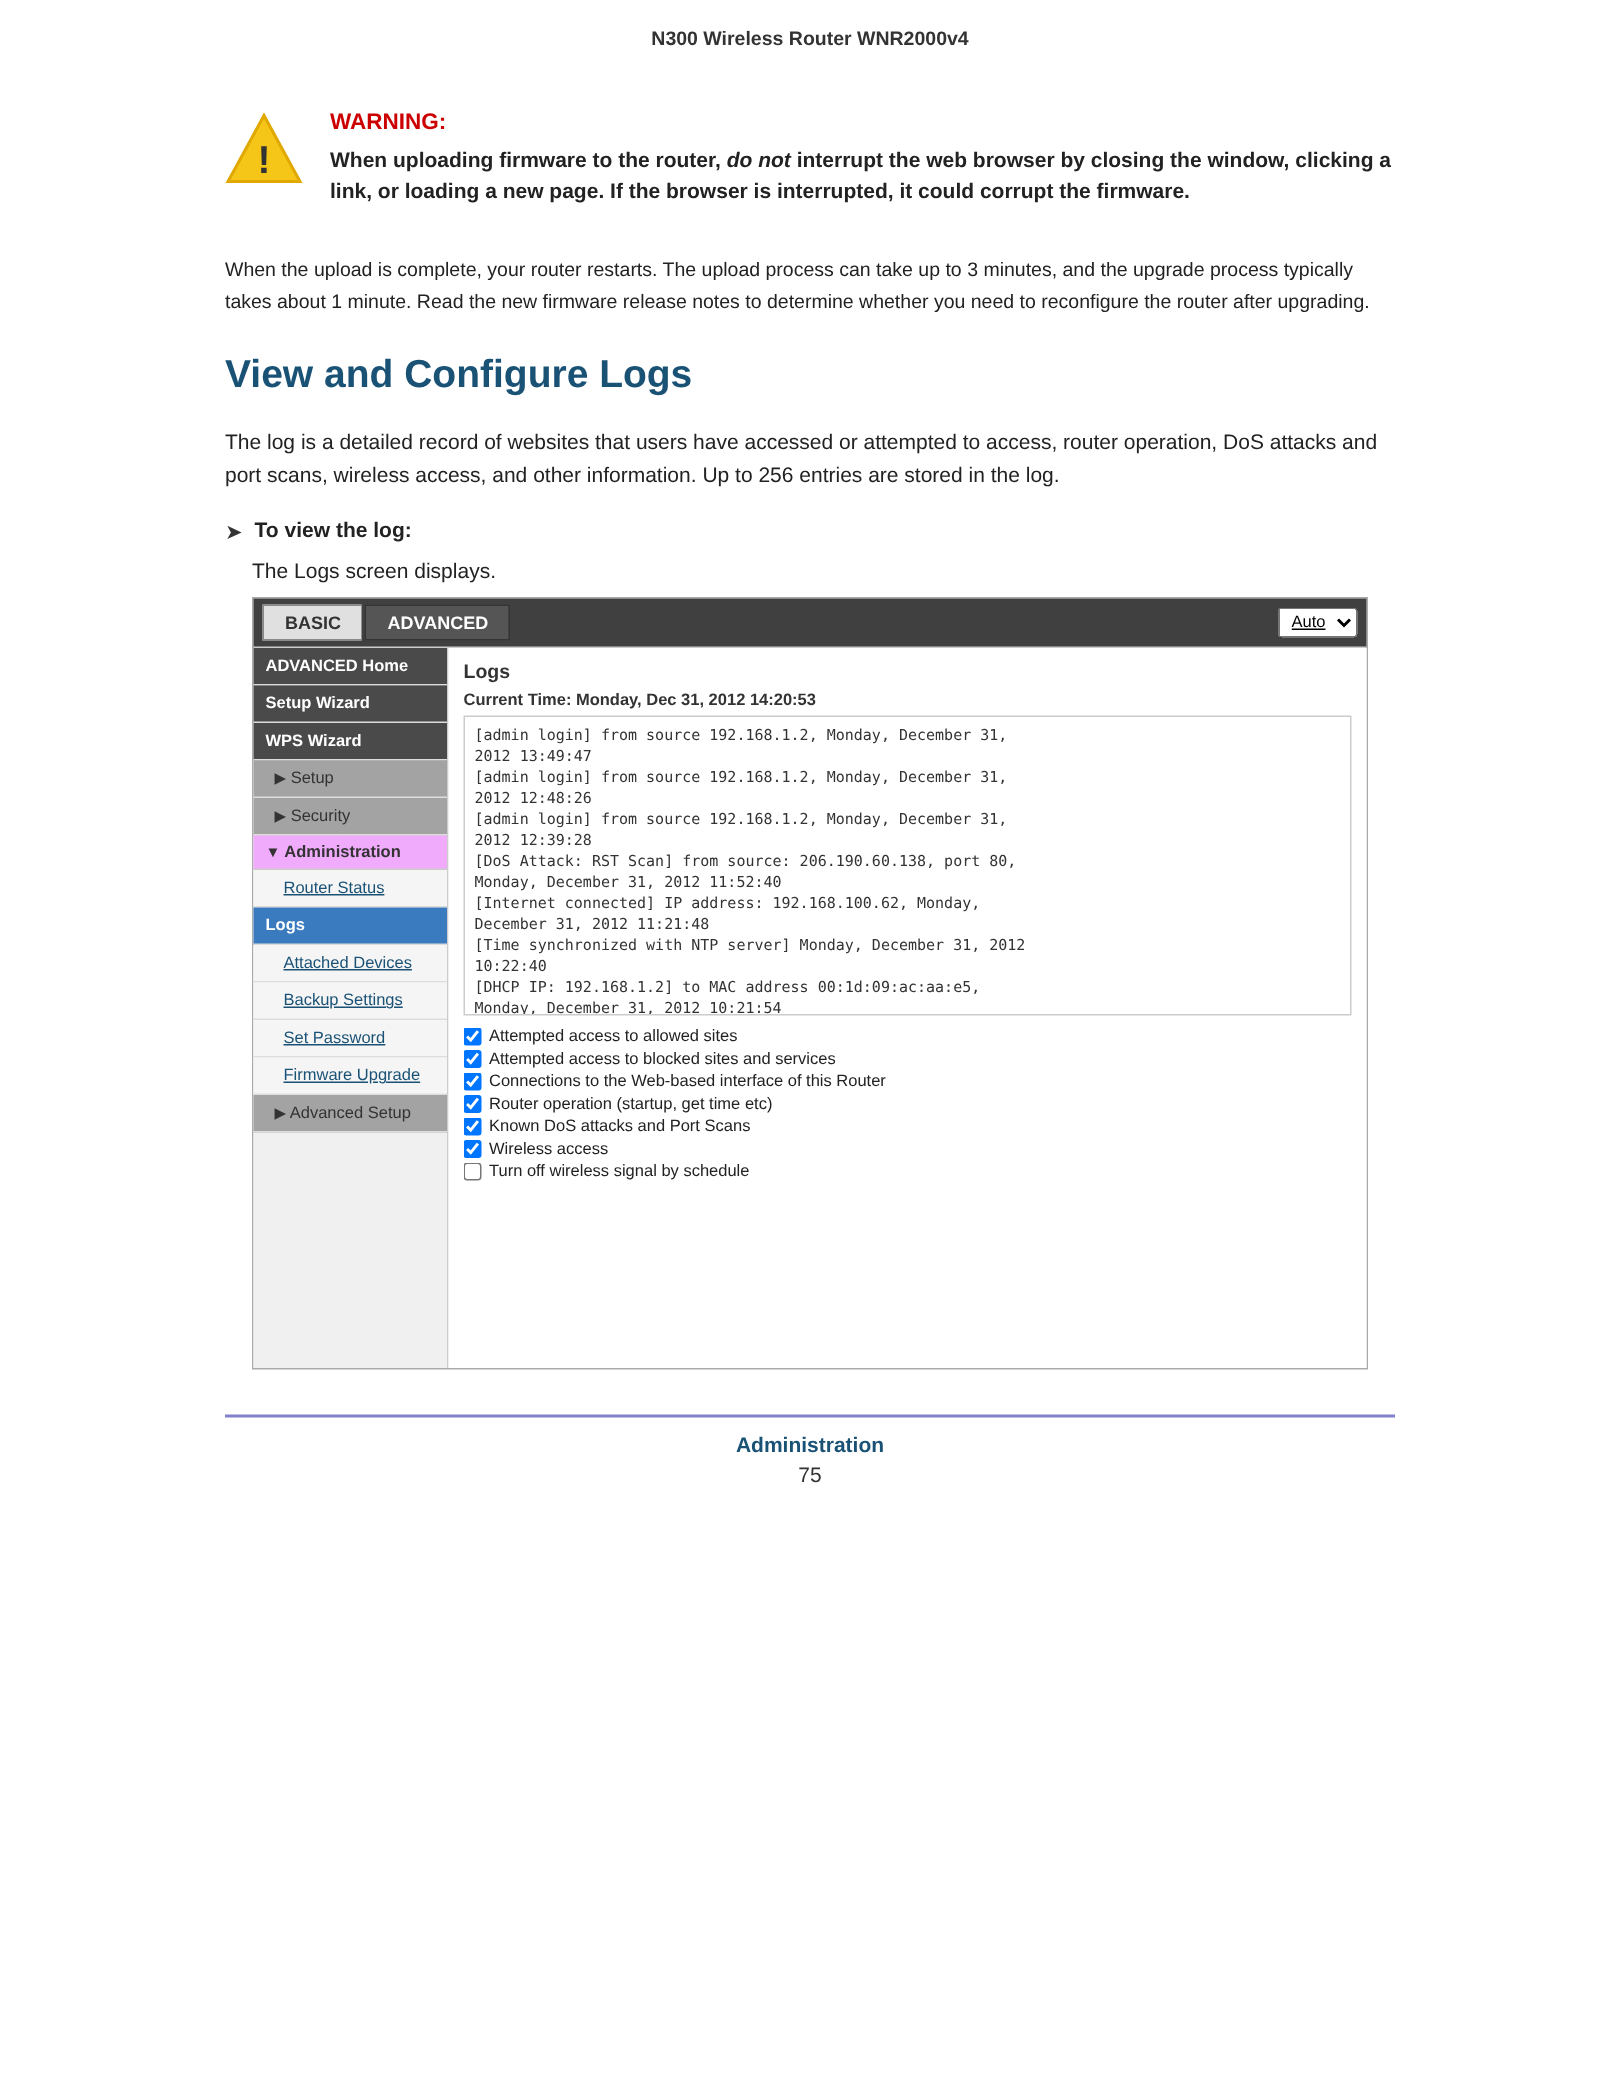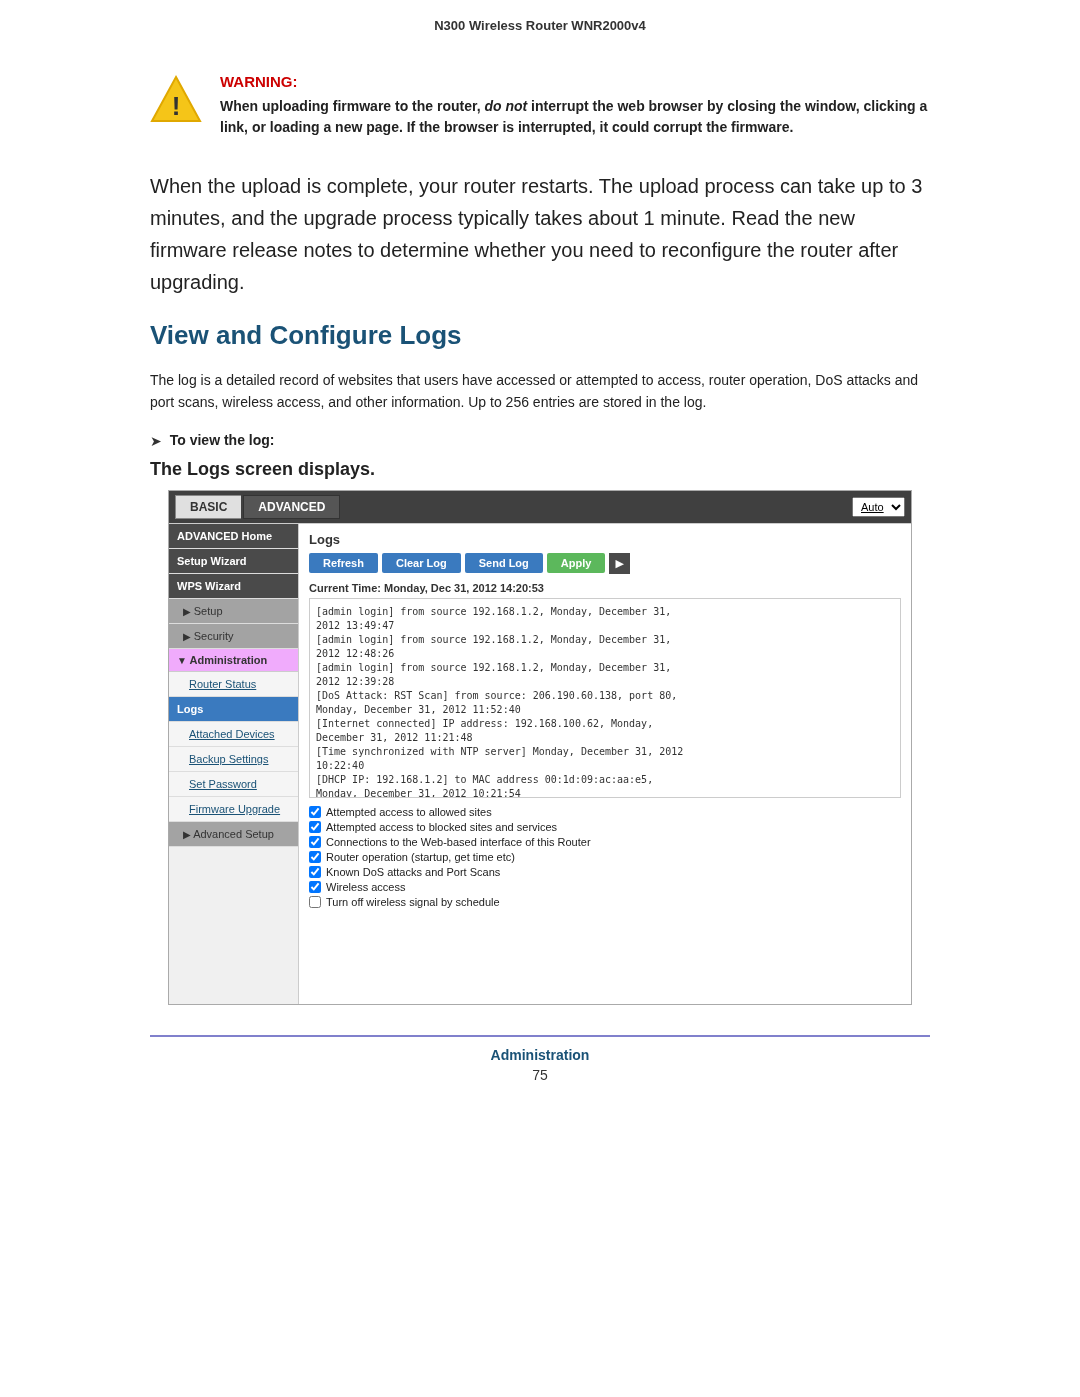--- a/index.html
+++ b/index.html
@@ -54,21 +54,21 @@
       font-size: 14px;
       font-weight: bold;
       line-height: 1.5;
     }
     .warning-body em {
       font-style: italic;
     }
 
     
     .regular-para {
-      font-size: 20px;
+      font-size: 13px;
       line-height: 1.6;
       margin-bottom: 22px;
       color: #222;
     }
 
     
     .section-heading {
       font-size: 26px;
       font-weight: bold;
       color: #1a5276;
@@ -106,23 +106,23 @@
       font-size: 14px;
       margin-bottom: 6px;
       margin-left: 18px;
     }
     .select-instruction strong {
       font-weight: bold;
     }
 
     
     .screen-displays {
-      font-size: 18px;
+      font-size: 14px;
       margin-bottom: 10px;
-      font-weight: bold;
+      margin-left: 18px;
     }
 
     
     .router-ui {
       border: 1px solid #aaa;
       margin: 10px 18px 20px 18px;
       background: #fff;
       font-family: Arial, Helvetica, sans-serif;
       font-size: 12px;
     }
@@ -397,27 +397,20 @@
         <div class="sidebar-item sub-link">Attached Devices</div>
         <div class="sidebar-item sub-link">Backup Settings</div>
         <div class="sidebar-item sub-link">Set Password</div>
         <div class="sidebar-item sub-link">Firmware Upgrade</div>
         <div class="sidebar-item sub"><span class="sidebar-arrow">▶</span> Advanced Setup</div>
       </div>
 
       <div class="router-main">
         <div class="logs-title">Logs</div>
 
-        <div class="logs-buttons">
-          <button class="log-btn refresh">Refresh</button>
-          <button class="log-btn clear">Clear Log</button>
-          <button class="log-btn send">Send Log</button>
-          <button class="log-btn apply">Apply</button>
-          <button class="log-btn-arrow">▶</button>
-        </div>
 
         <div class="current-time">Current Time: Monday, Dec 31, 2012 14:20:53</div>
 
         <textarea class="log-textarea" readonly="" style="">[admin login] from source 192.168.1.2, Monday, December 31,
 2012 13:49:47
 [admin login] from source 192.168.1.2, Monday, December 31,
 2012 12:48:26
 [admin login] from source 192.168.1.2, Monday, December 31,
 2012 12:39:28
 [DoS Attack: RST Scan] from source: 206.190.60.138, port 80,

